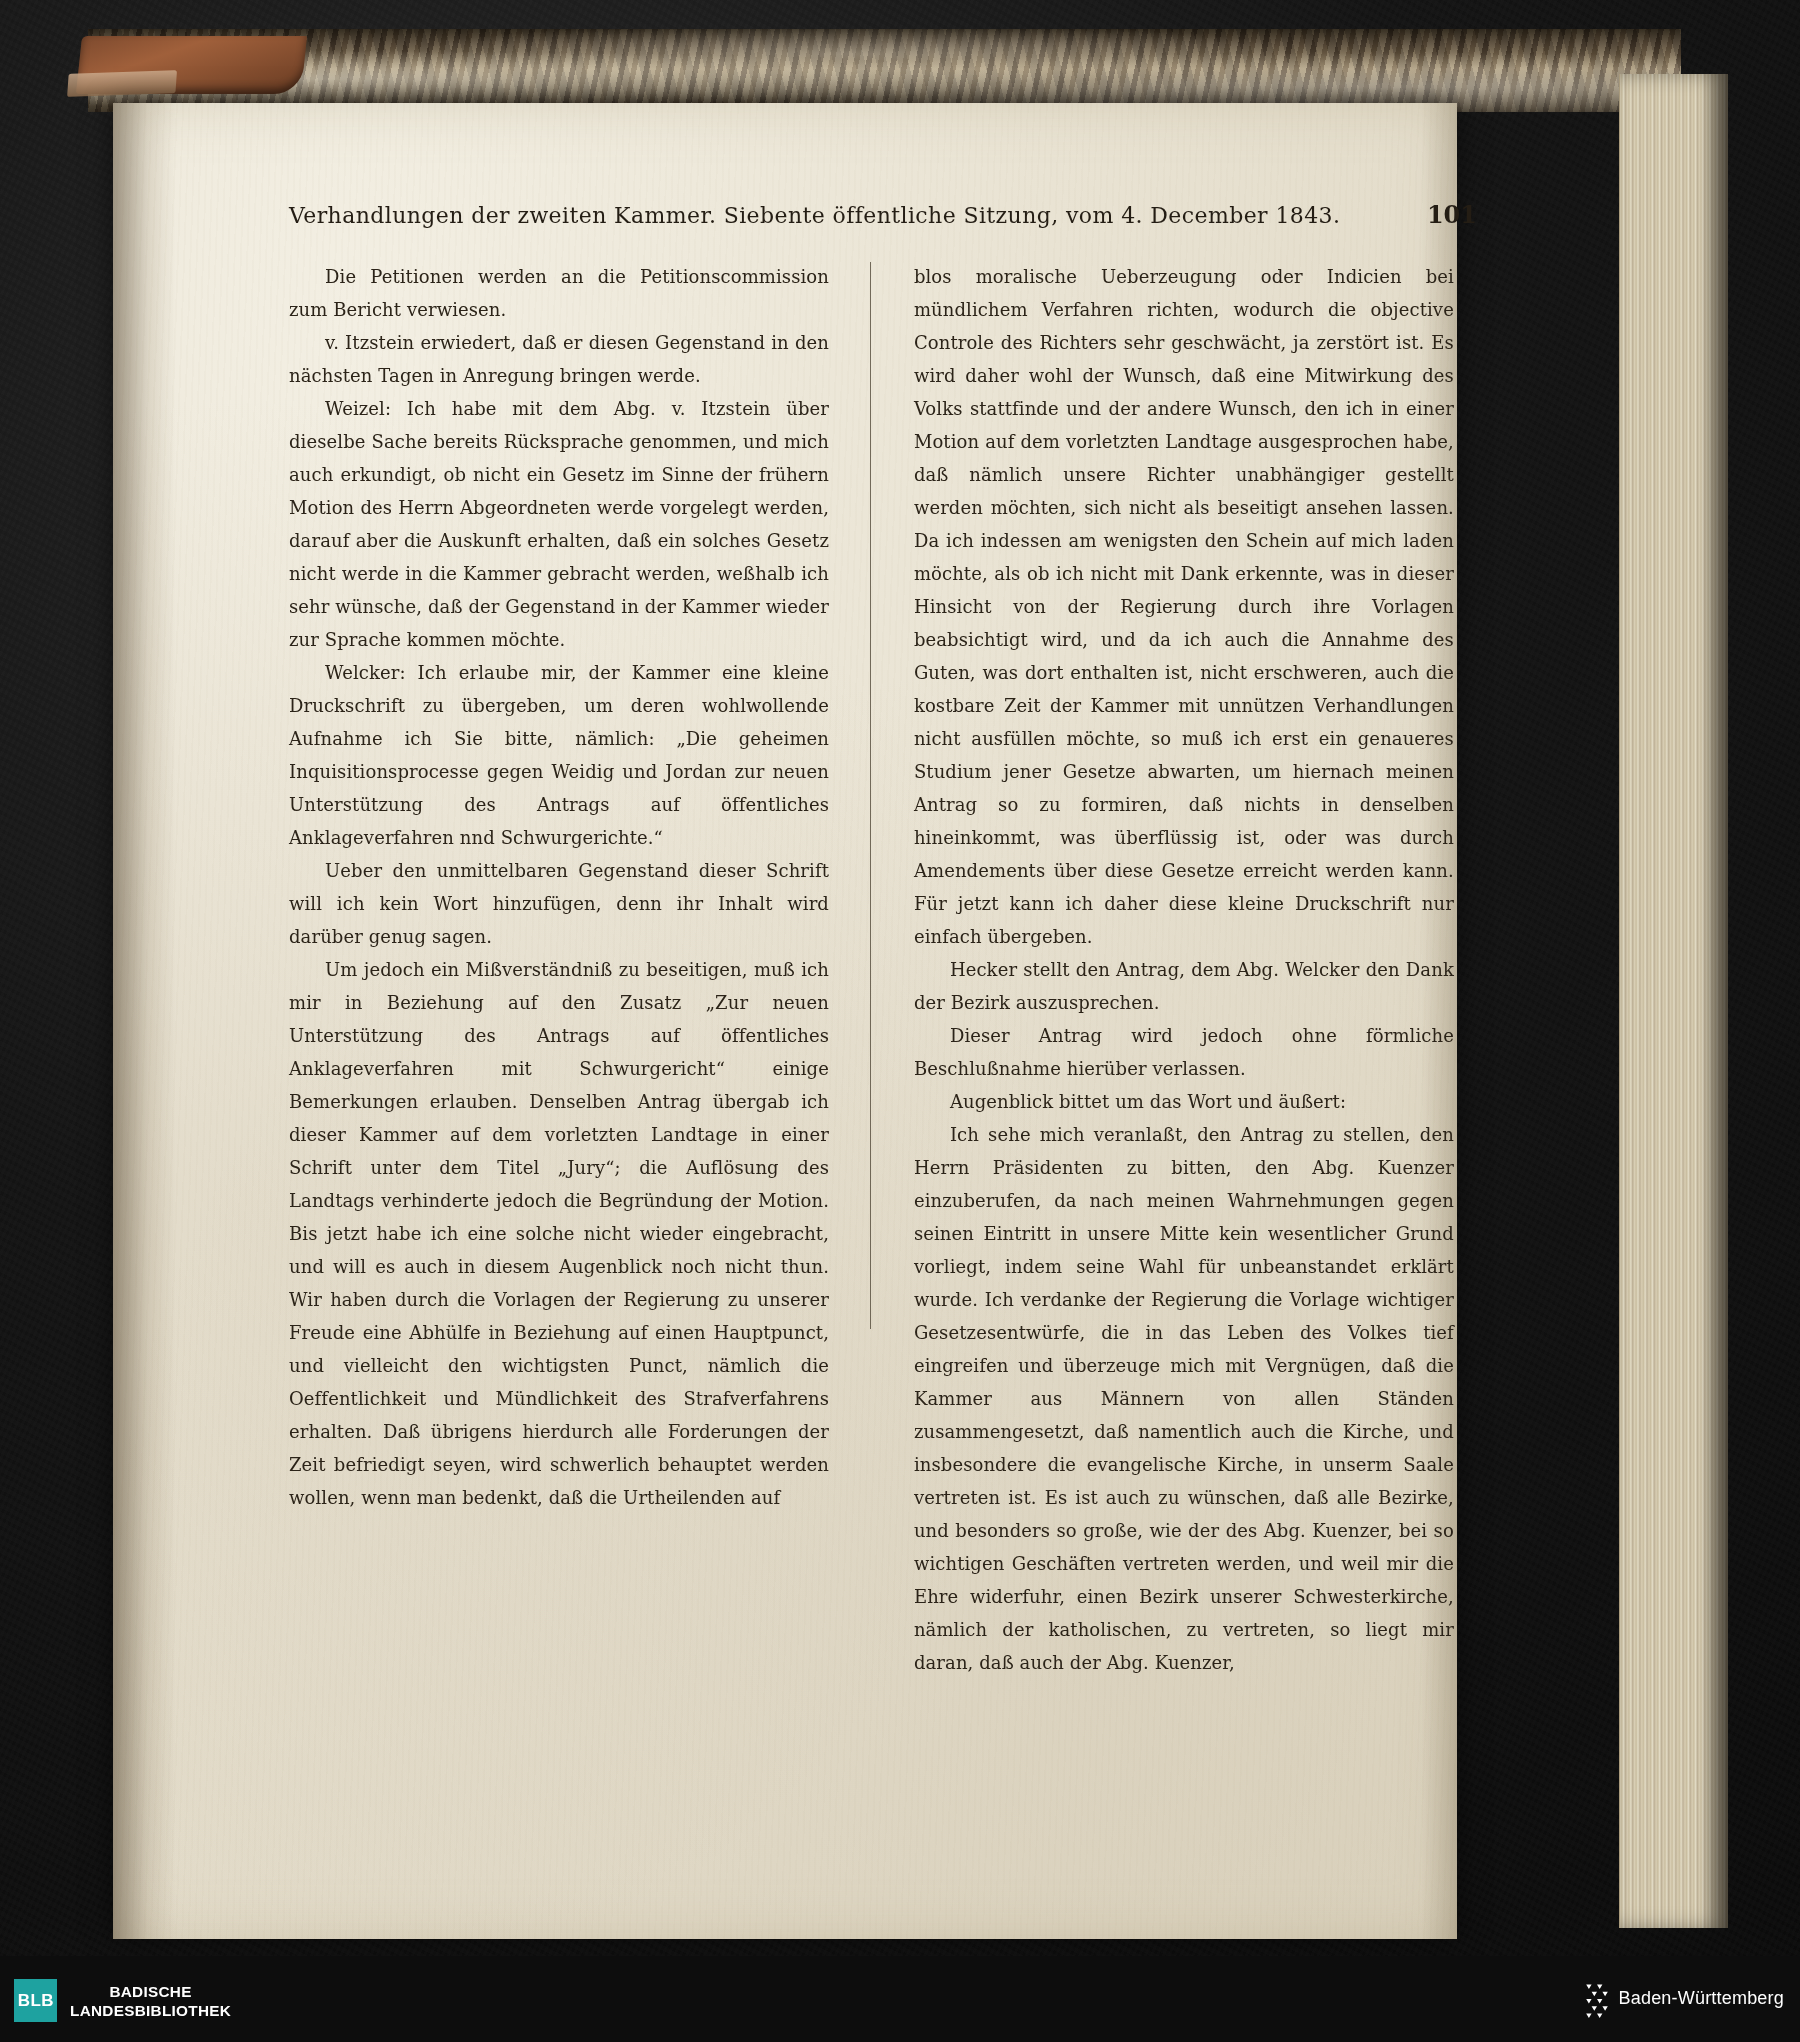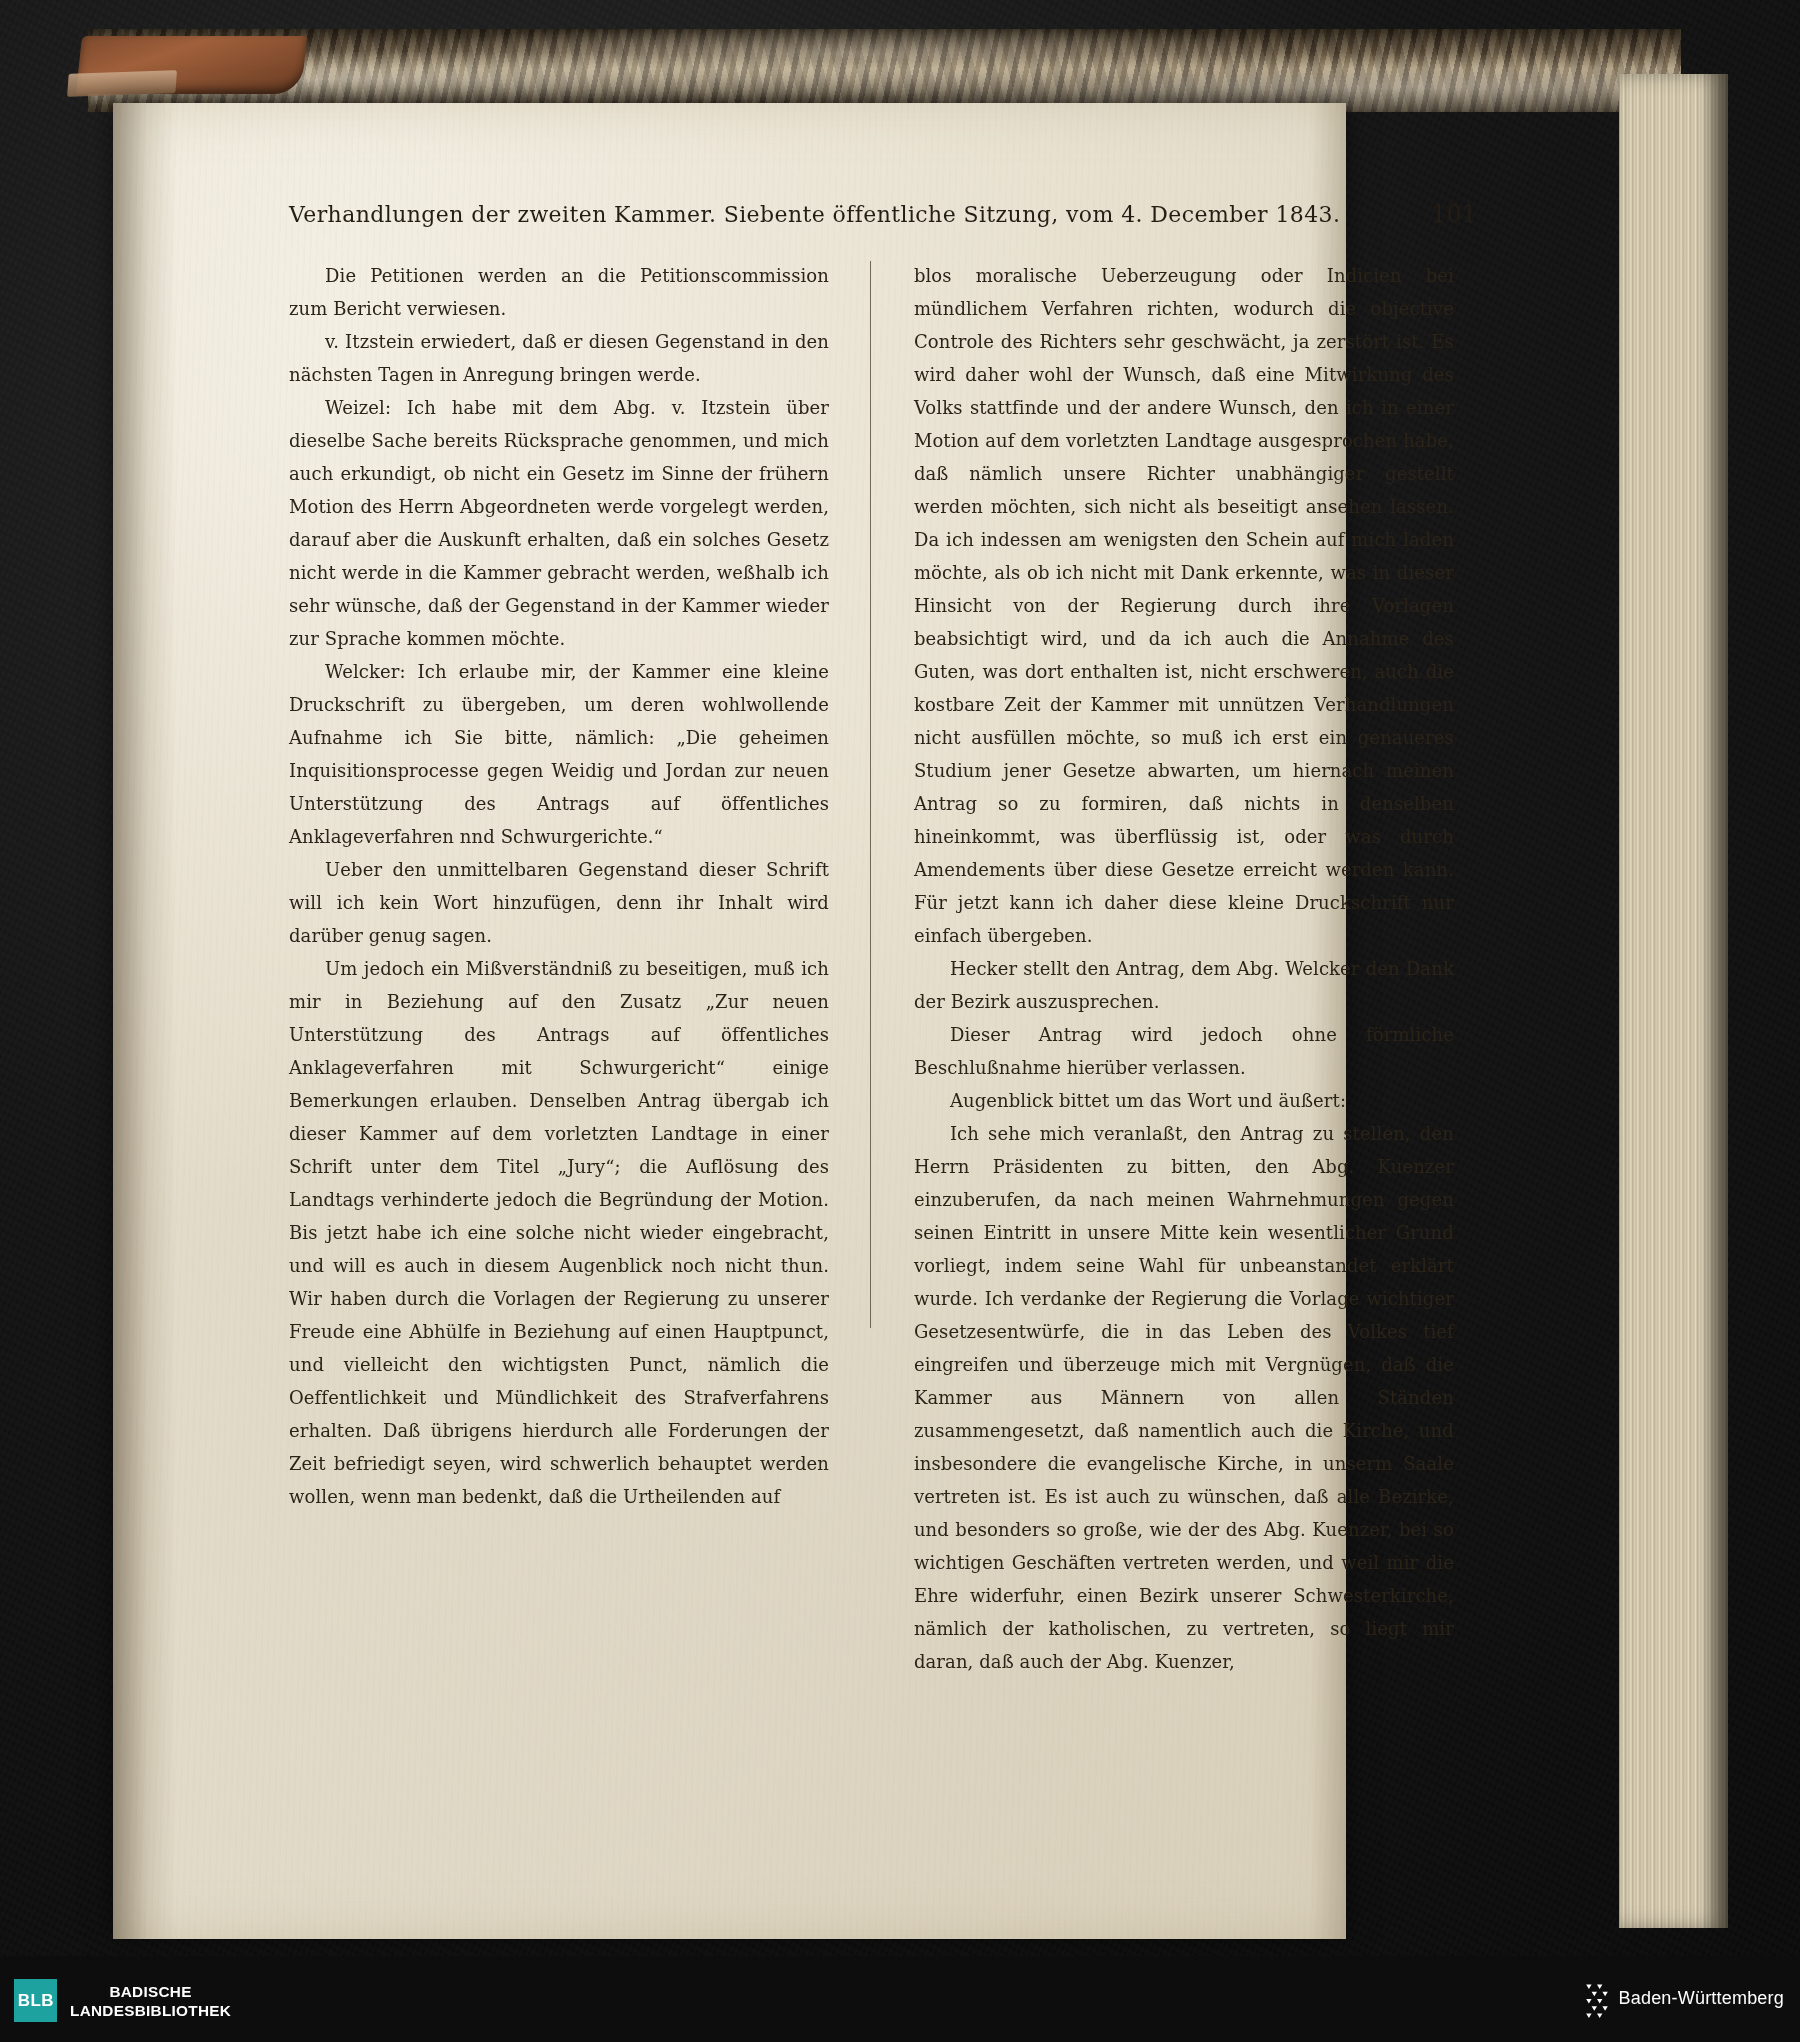--- a/index.html
+++ b/index.html
@@ -113,21 +113,21 @@
     width: 27px;
     height: 1854px;
     background: linear-gradient(90deg, rgba(0,0,0,0) 0%, rgba(20,15,8,.55) 100%);
   }
 
   
   .page {
     position: absolute;
     left: 77px;
     top: 83px;
-    width: 1233px;
+    width: 1344px;
     height: 1836px;
     background: #eae5d6;
     background-image:
       radial-gradient(ellipse at 18% 12%, #f3efe3 0%, #e9e3d3 45%, #ddd5c1 100%);
     box-shadow:
       0 0 25px rgba(0,0,0,.55),
       inset 0 0 54px rgba(175,160,125,.35);
   }
   .page::before{
     content:"";
@@ -173,21 +173,21 @@
     font-family: "DejaVu Serif", serif;
     font-size: 22px;
     letter-spacing: 0.4px;
     color: #241d14;
     white-space: nowrap;
   }
   .rh-page {
     font-family: "DejaVu Serif", serif;
     font-size: 24px;
     color: #241d14;
-    font-weight: 400;
+    font-weight: 700;
     padding-left: 21.6px;
   }
 
   .columns {
     display: flex;
     gap: 16px;
     position: relative;
   }
   .col {
     width: 540px;

